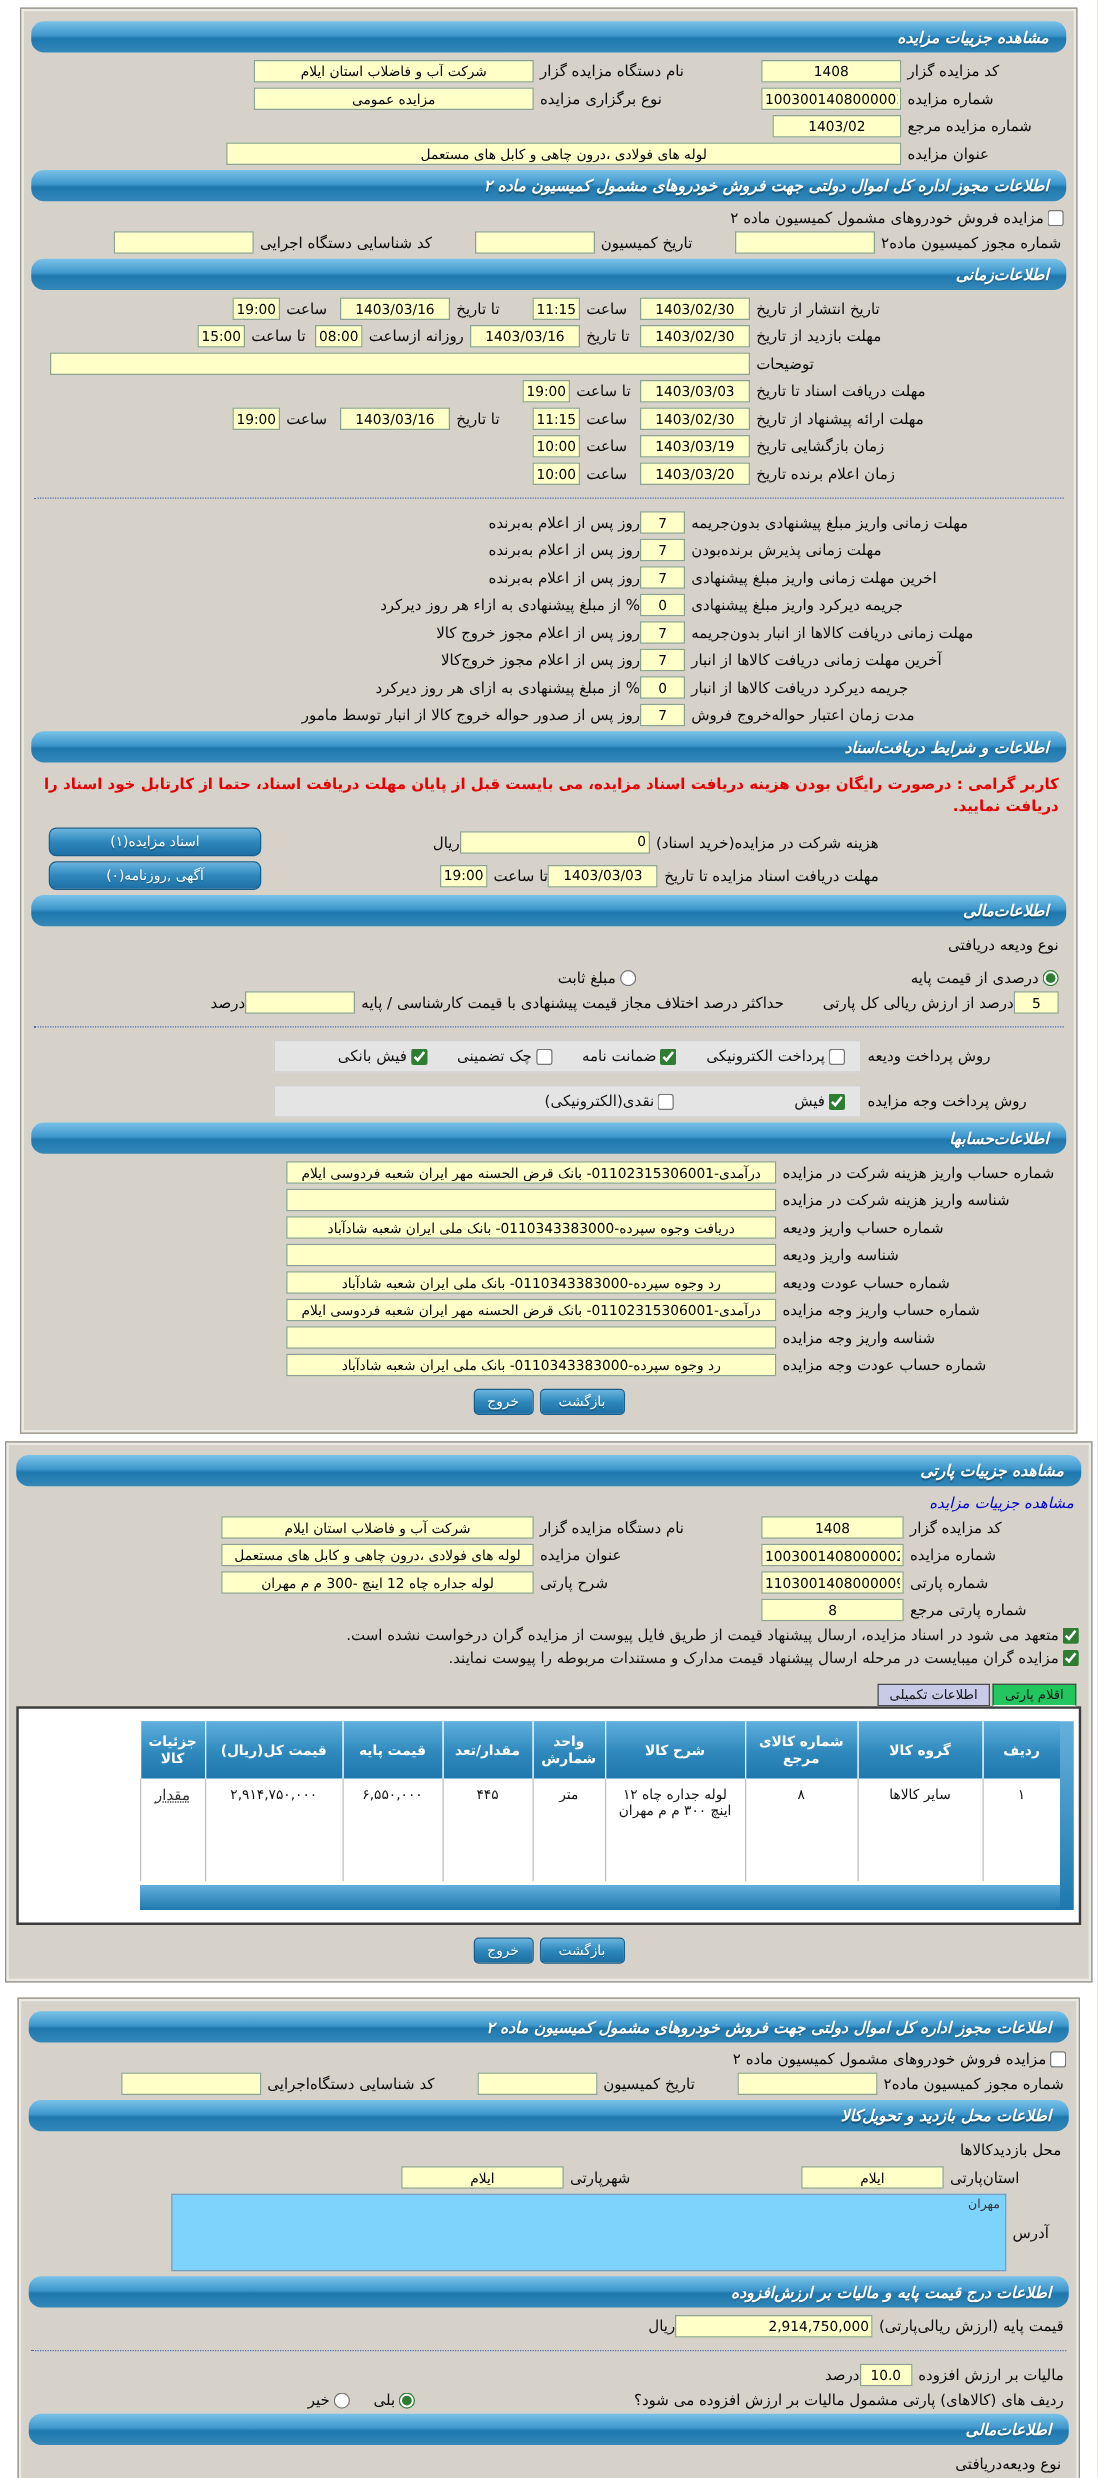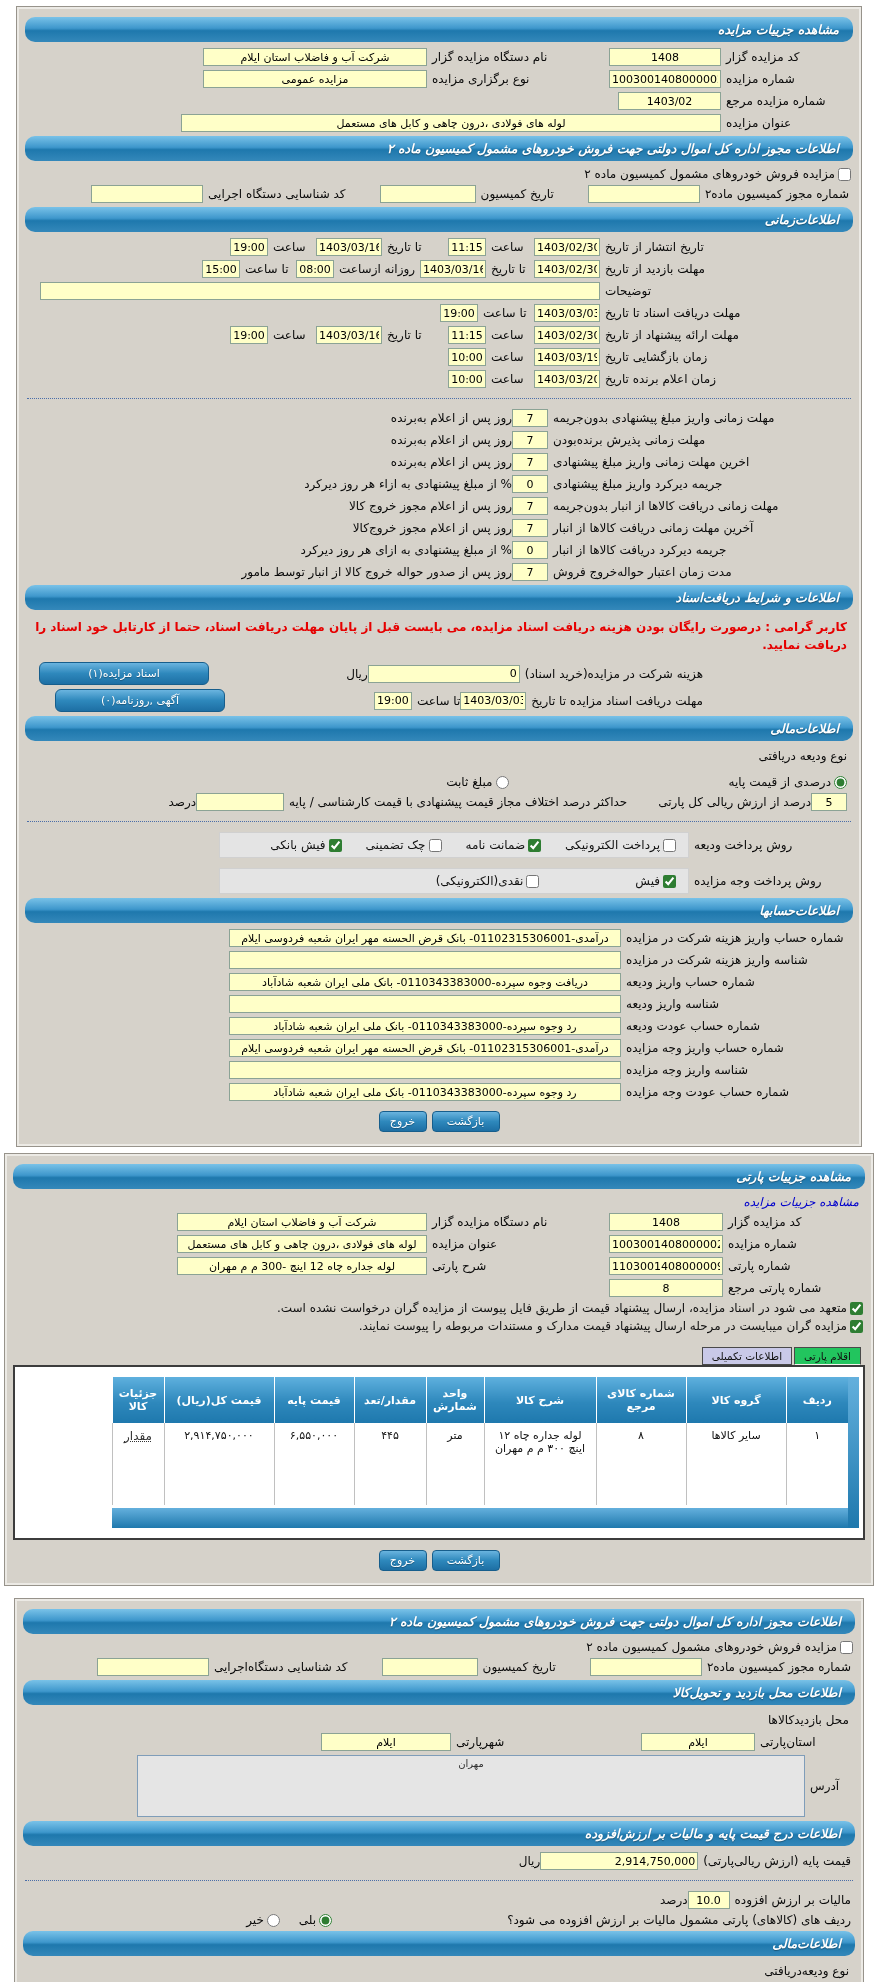--- a/index.html
+++ b/index.html
@@ -29,21 +29,21 @@
   }
   .r { display:flex; align-items:center; margin:4px 0; }
   .l { text-align:left; padding-left:5px; color:#0a0a0a; white-space:nowrap; }
   .f {
     height:18px; background:#ffffc8; border:1px solid #8ba395;
     font-family:"DejaVu Sans", sans-serif; font-size:11px; text-align:center;
     padding:0 2px; color:#000;
   }
   .num { direction:ltr; }
   .fa  { direction:rtl; }
-  .w-date { width:66px; } .w-time { width:38px;text-align:center; } .w-sm { width:36px; }
+  .w-date { width:88px; } .w-time { width:38px;text-align:center; } .w-sm { width:36px; }
   .tl  { width:158px; }
   .hl  { width:48px; }
   .hl2 { width:66px; }
   .pl  { width:250px; }
   .dotted { border-top:1px dotted #4b6ea9; margin:10px 2px; height:0; }
   .btn {
     background: linear-gradient(180deg,#6ab4df 0%,#2e88bc 50%,#1d6fa4 100%);
     border:1px solid #175e8c; border-radius:4px; color:#fff;
     font-family:"DejaVu Sans", sans-serif; font-size:11px;
     padding:3px 10px; cursor:pointer; text-shadow:0 1px 1px rgba(0,0,0,.3);
@@ -66,23 +66,23 @@
   table { border-collapse:collapse; }
   th {
     background: linear-gradient(180deg,#5fb0de 0%,#2e88bc 55%,#1e78ad 100%);
     color:#fff; font-size:11px; font-weight:bold;
     border-left:1px solid #fff; padding:4px 2px; height:46px;
   }
   td { background:#fff; font-size:11px; border-left:1px solid #c0c0c0; padding:6px 4px; height:82px; vertical-align:top; text-align:center; }
   .tfootbar { height:20px; background:linear-gradient(180deg,#64b0dd,#1e78ad); margin-top:3px; }
   .sectionlabel { padding:2px 6px; }
   textarea {
-    background:#e5e5e5; border:1px solid #7f9db9; resize:none;
+    background:#7dd3fc; border:1px solid #7f9db9; resize:none;
     font-family:"DejaVu Sans", sans-serif; font-size:10px; color:#333;
-    direction:ltr; text-align:center; padding:2px 4px;
+    direction:ltr; text-align:right; padding:2px 4px;
   }
   .mr-auto { margin-right:auto; }
 </style>
 </head>
 <body>
 
 <div class="panel p1">
   <div class="hdr">
       <span>مشاهده جزییات مزایده</span>
     </div>
@@ -239,21 +239,21 @@
     <span class="l">هزینه شرکت در مزایده(خرید اسناد)</span>
     <input class="f num" style="width: 152px; text-align: right;" value="0">
     <span class="l">ریال</span>
     <button class="btn btn-wide mr-auto" style="margin-left:14px">اسناد مزایده(۱)</button>
   </div>
   <div class="r" style="padding-right:150px">
     <span class="l">مهلت دریافت اسناد مزایده تا تاریخ</span>
     <input class="f num w-date" value="1403/03/03" style="">
     <span class="l">تا ساعت</span>
     <input class="f num w-time" value="19:00" style="">
-    <button class="btn btn-wide mr-auto" style="margin-left:30px">آگهی ,روزنامه(۰)</button>
+    <button class="btn btn-wide mr-auto" style="margin-left:14px">آگهی ,روزنامه(۰)</button>
   </div>
 
   <div class="hdr">
       <span>اطلاعات‌مالی</span>
     </div>
   <div class="r sectionlabel">
       <span class="l">نوع ودیعه دریافتی</span>
     </div>
   <div class="r" style="padding-right:6px;margin-top:10px">
     <span class="chk">

